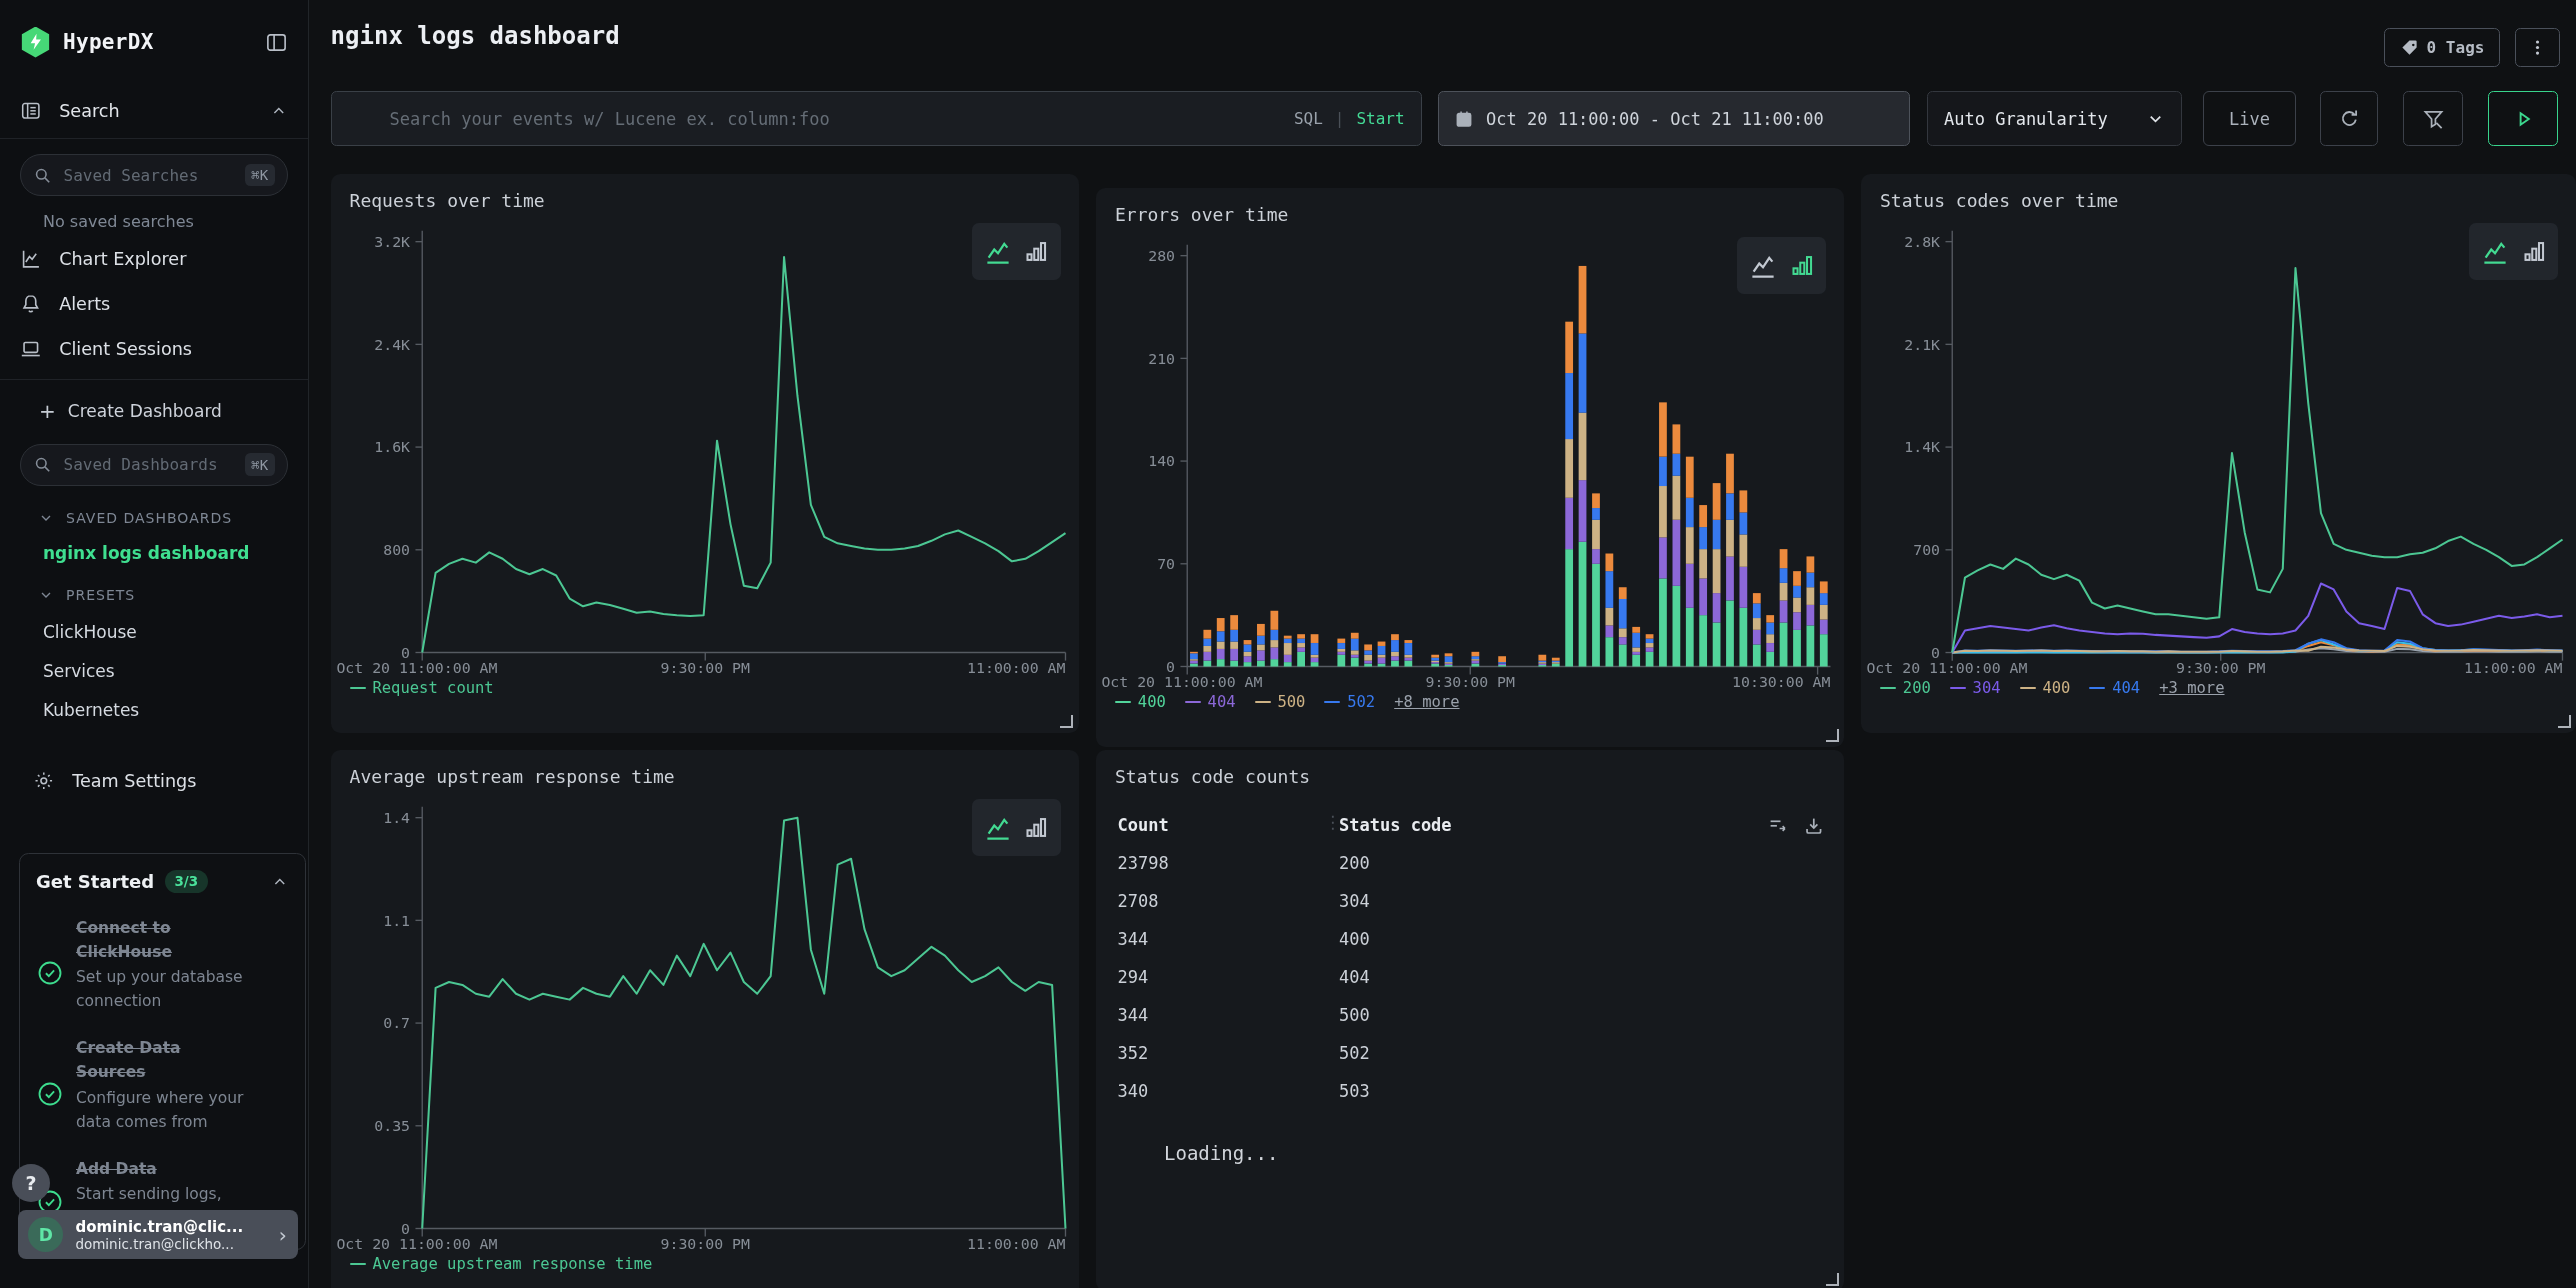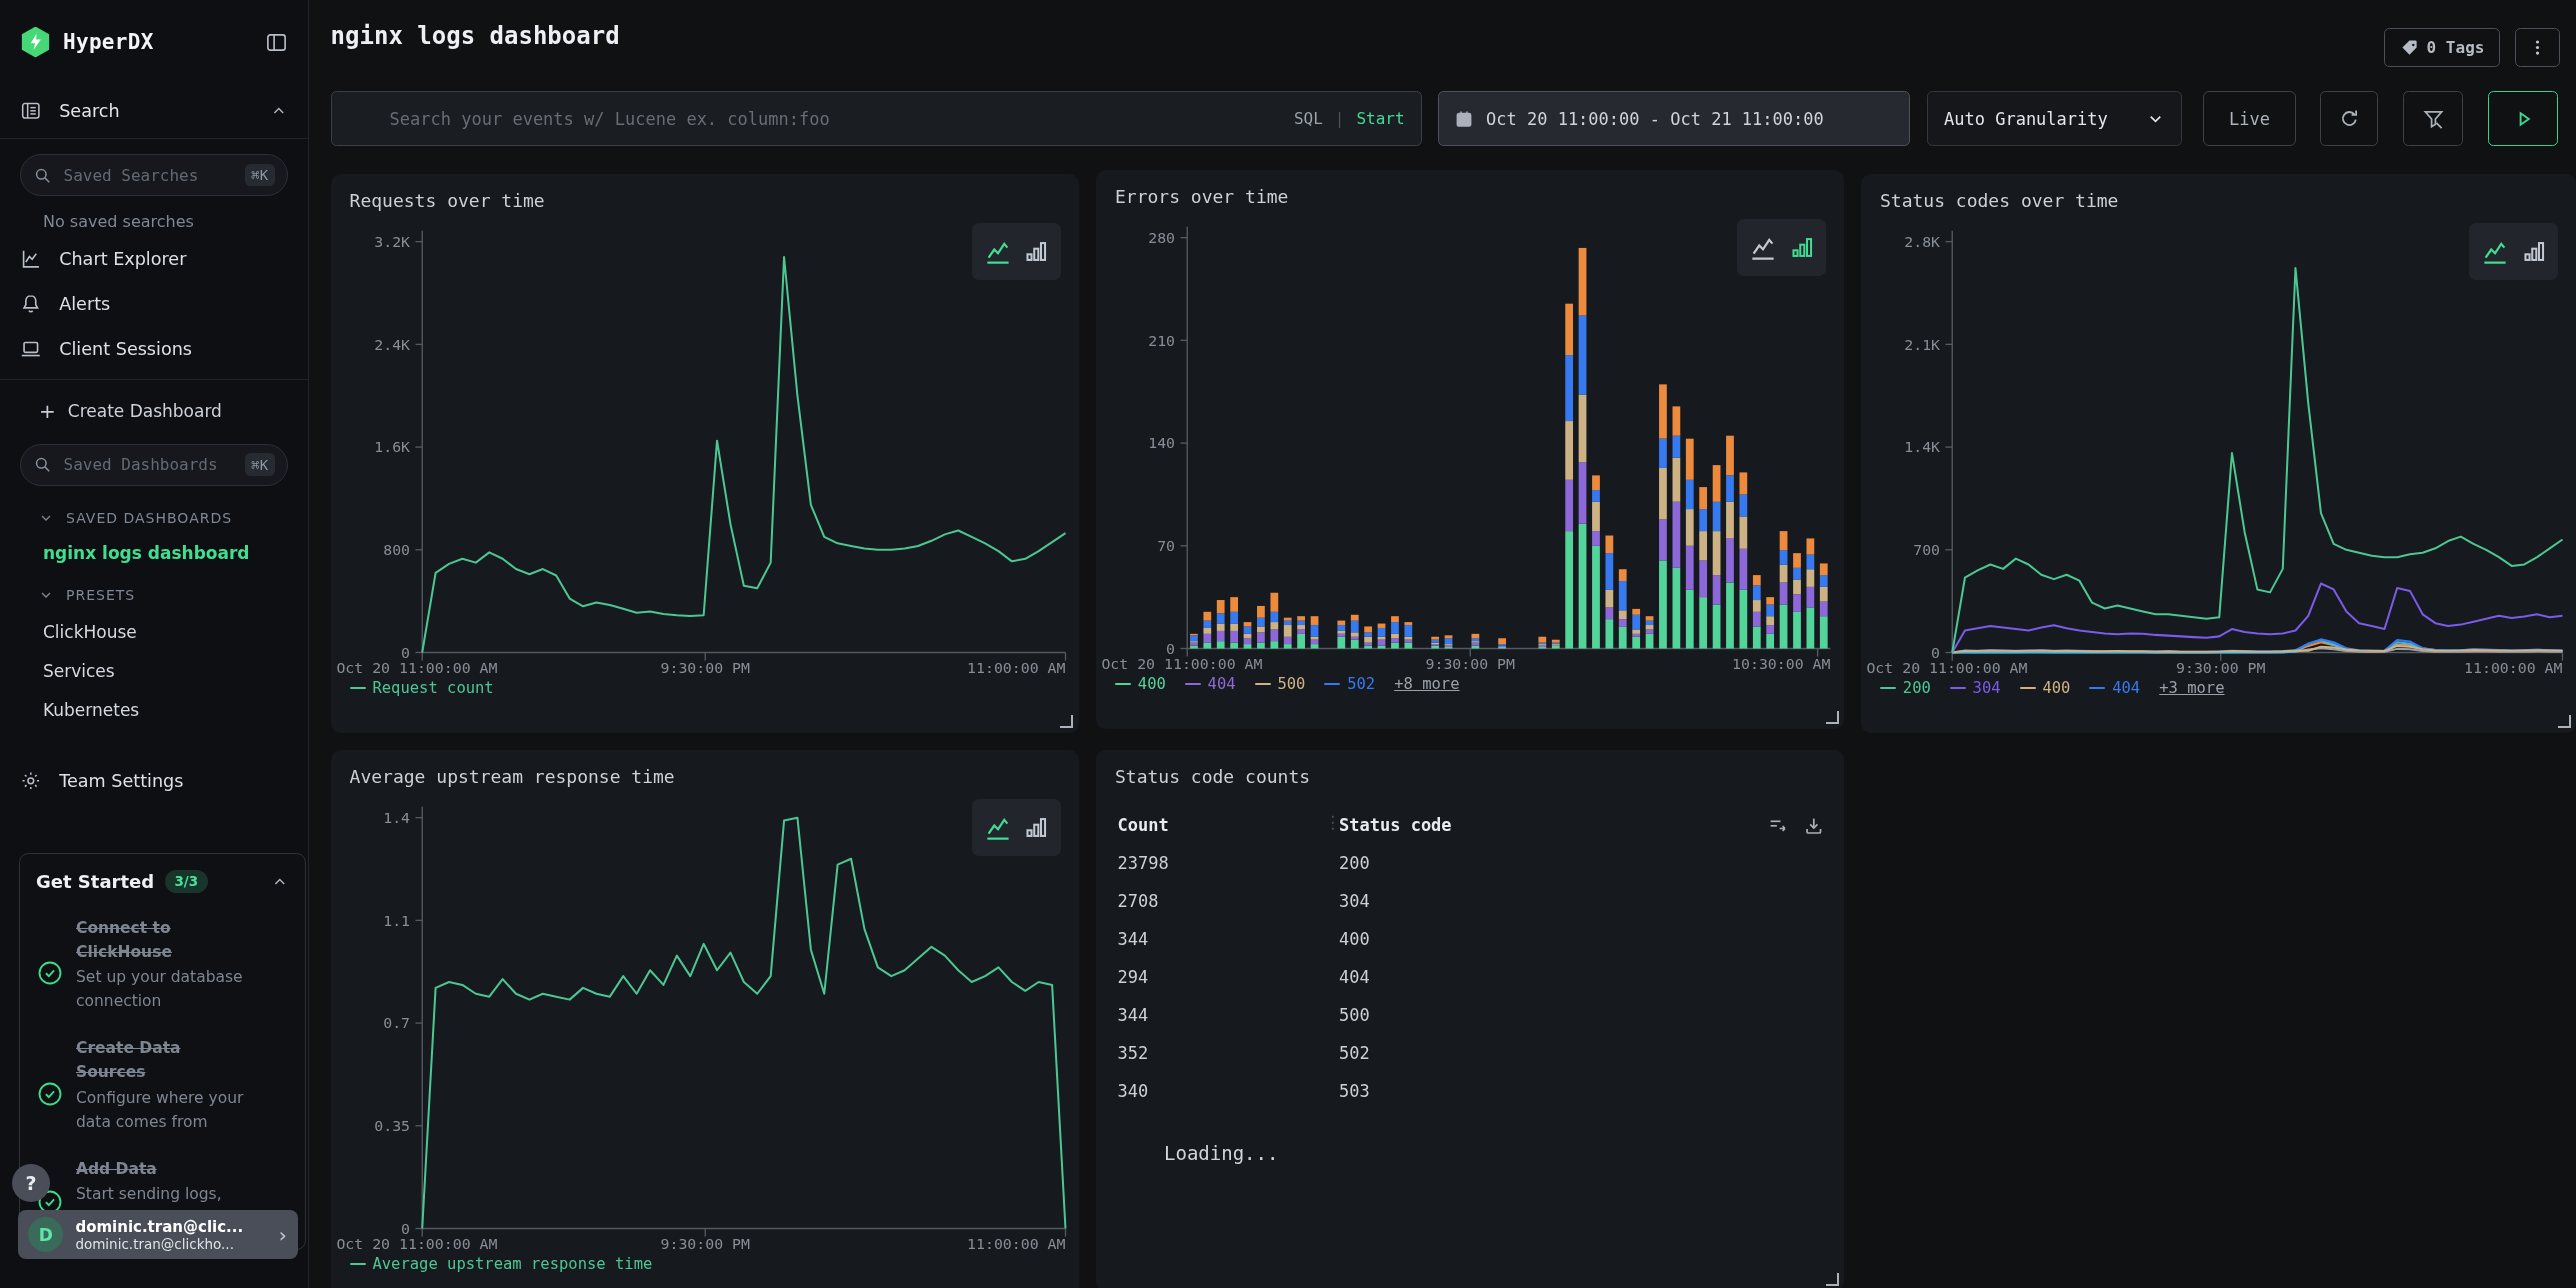--- a/index.html
+++ b/index.html
@@ -25,21 +25,21 @@
   .nav-item.active .lbl{color:#3fdf90;font-weight:bold;}
   .nav-item .spacer{flex:1;}
   .sb-div{border-bottom:1.4px solid #1f2227;margin-top:8px;}
   .create-row{display:flex;align-items:center;height:43px;padding:0 20px 0 39px;margin-top:9.5px;cursor:pointer;}
   .create-row .plus{font-size:20px;color:#c6ccd4;}
   .create-row .lbl{font-size:17px;color:#ced3db;margin-left:12px;}
   .group-head{display:flex;align-items:center;margin:24px 0 0 38px;cursor:pointer;}
   .group-head .lbl{font-size:14px;letter-spacing:1px;color:#7e8794;margin-left:12px;}
   .group-item{font-size:17px;color:#d5dae1;margin:19px 0 0 43px;cursor:pointer;}
   .group-item.active{color:#3fdf90;font-weight:bold;margin-top:17.6px;}
-  .team-row{display:flex;align-items:center;height:45px;padding:0 20px;margin-top:38px;cursor:pointer;}
+  .team-row{display:flex;align-items:center;height:45px;padding:0 33px;margin-top:38px;cursor:pointer;}
   .team-row .lbl{font-size:17.6px;color:#dde1e7;margin-left:17.6px;}
   
   .gs-card{position:absolute;left:19px;top:853px;width:253px;border:1.4px solid #2e3238;border-radius:9.5px;padding:16px 16px 19px 16px;background:#0e1013;}
   .gs-head{display:flex;align-items:center;}
   .gs-title{font-size:18px;font-weight:bold;color:#eef1f4;}
   .gs-badge{background:#17352a;color:#4ae09a;border-radius:675px;font-size:13.5px;font-weight:bold;padding:3.4px 9.5px;margin-left:10.8px;}
   .gs-head .spacer{flex:1;}
   .gs-item{display:flex;margin-top:23px;}
   .gs-check{flex:none;margin-top:17.6px;}
   .gs-item:first-of-type .gs-check{margin-top:31px;}
@@ -72,21 +72,21 @@
   .granbox{left:1618px;top:91px;width:255px;height:55px;border-color:#33373e;background:#15171b;justify-content:space-between;padding:0 16px;}
   .granbox .lbl{font-family:"DejaVu Sans Mono",monospace;font-size:17px;color:#e3e7ec;}
   .livebtn{left:1894px;top:91px;width:93px;height:55px;border-color:#3c414a;border-radius:6px;}
   .livebtn .lbl{font-family:"DejaVu Sans Mono",monospace;font-size:17px;color:#abb2bb;}
   .refreshbtn{left:2011px;top:91px;width:58px;height:55px;border-color:#3c414a;}
   .filterbtn{left:2094px;top:91px;width:60px;height:55px;border-color:#3c414a;}
   .playbtn{left:2179px;top:91px;width:70px;height:55px;border-color:#38d48c;}
   
   .panel{position:absolute;background:#16191d;border-radius:9.5px;}
   .p1{left:21.6px;top:174px;width:748px;height:559px;}
-  .p2{left:787px;top:170px;width:748px;height:559px;}
+  .p2{left:787px;top:188px;width:748px;height:559px;}
   .p3{left:1552px;top:174px;width:715px;height:559px;}
   .p4{left:21.6px;top:750px;width:748px;height:559px;}
   .p5{left:787px;top:750px;width:748px;height:541px;}
   .panel-title{position:absolute;left:19px;top:16px;font-family:"DejaVu Sans Mono",monospace;font-size:18px;color:#ccd1d8;}
   .chart-toggle{position:absolute;top:49px;right:17.6px;width:89px;height:57px;background:#22262c;border-radius:6.8px;display:flex;align-items:center;justify-content:center;gap:10.8px;}
   .panel svg.plot{position:absolute;left:0;top:0;}
   .panel svg text{font-family:"DejaVu Sans Mono",monospace;font-size:22px;fill:#878e97;}
   .legend{position:absolute;left:19px;top:505px;display:flex;align-items:center;gap:19px;font-family:"DejaVu Sans Mono",monospace;font-size:15.5px;}
   .lg-item{display:inline-flex;align-items:center;gap:6.8px;cursor:pointer;}
   .lg-dash{width:16px;height:2.7px;border-radius:1.4px;display:inline-block;}

